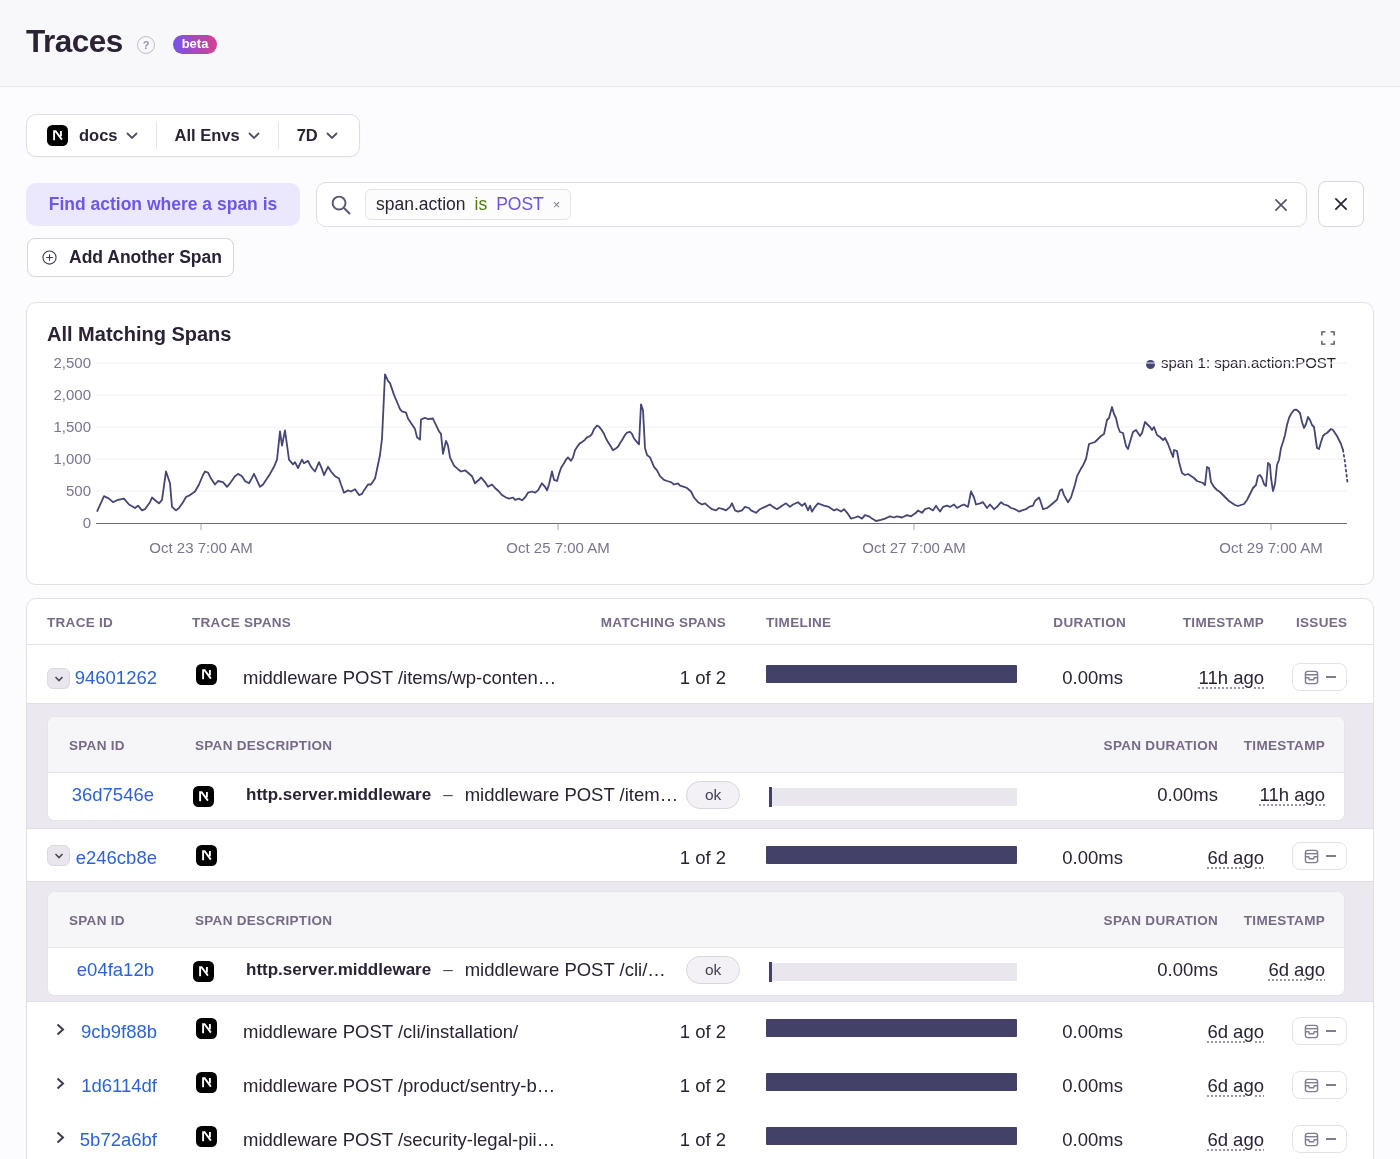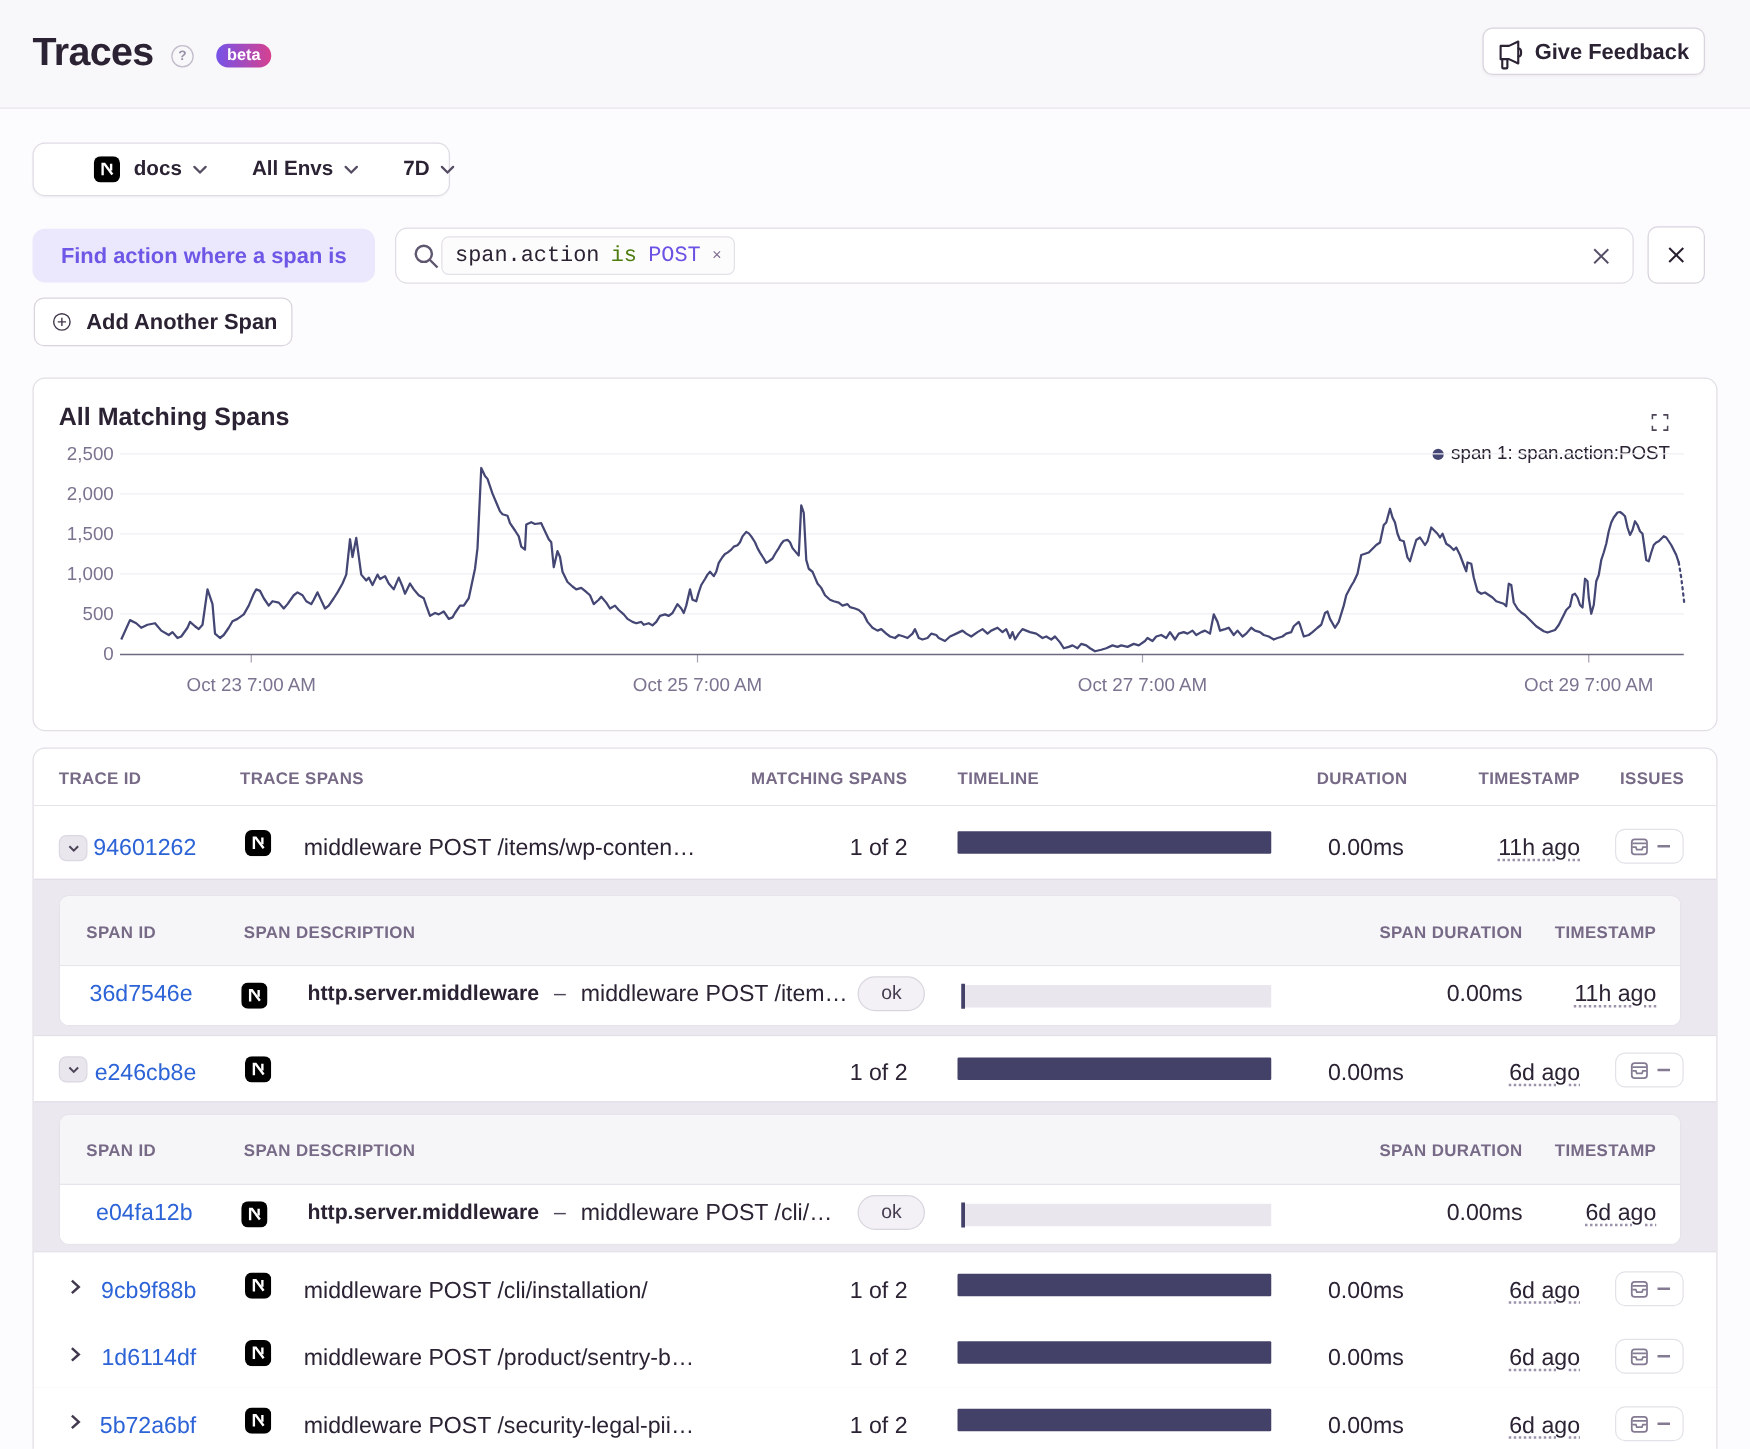--- a/index.html
+++ b/index.html
@@ -5,27 +5,27 @@
 * { margin:0; padding:0; box-sizing:border-box; -webkit-font-smoothing:antialiased; }
 html,body { width:1400px; height:1159px; overflow:hidden; }
 body { font-family:"Liberation Sans",sans-serif; background:#fcfbfd; color:#2b2233; position:relative; }
 .topbar { position:absolute; left:0; top:0; width:1400px; height:87px; background:#f8f7f9; border-bottom:1px solid #e8e5ec; }
 .h1 { position:absolute; left:26px; top:23px; font-size:31.5px; font-weight:700; color:#2b2233; letter-spacing:-0.5px; }
 .qmark { position:absolute; left:137px; top:36px; width:18px; height:18px; border:1px solid #c2bccb; border-radius:50%; color:#9a92a8; font-size:11px; font-weight:700; text-align:center; line-height:16px; }
 .beta { position:absolute; left:173px; top:35px; width:44px; height:19px; border-radius:9.5px; background:linear-gradient(90deg,#7553e8,#d6418f); color:#fff; font-size:13px; font-weight:700; text-align:center; line-height:18px; }
 .btn { background:#fff; border:1px solid #d9d4de; border-radius:8px; font-weight:600; color:#2b2233; display:flex; align-items:center; justify-content:center; }
 .feedback { position:absolute; left:1186px; top:22px; width:178px; height:38px; font-size:17.5px; gap:8px; box-shadow:0 1px 2px rgba(43,34,51,0.04); }
 
-.filterbar { position:absolute; left:26px; top:114px; width:334px; height:43px; background:#fff; border:1px solid #e0dce5; border-radius:10px; display:flex; align-items:center; box-shadow:0 1px 2px rgba(43,34,51,0.03);padding-left:28px; }
+.filterbar { position:absolute; left:26px; top:114px; width:334px; height:43px; background:#fff; border:1px solid #e0dce5; border-radius:10px; display:flex; align-items:center; box-shadow:0 1px 2px rgba(43,34,51,0.03); }
 .fseg { display:flex; align-items:center; gap:8px; padding:0 18px; font-size:16.5px; font-weight:700; color:#2b2233; height:100%; white-space:nowrap; }
 .fsep { width:1px; height:27px; background:#e5e2e9; }
 
 .findpill { position:absolute; left:26px; top:183px; width:274px; height:43px; background:#ebe7fc; border-radius:10px; color:#6d57e6; font-size:17.5px; font-weight:700; display:flex; align-items:center; justify-content:center; }
 .search { position:absolute; left:316px; top:182px; width:991px; height:45px; background:#fff; border:1px solid #e0dce5; border-radius:10px; display:flex; align-items:center; padding:0 12px; }
-.token { display:flex; align-items:center; height:31px; border:1px solid #e4e0e8; background:#fdfcfd; border-radius:6px; padding:0 10px; font-size:17.5px; gap:9px;font-family:Liberation Mono, monospace; }
+.token { display:flex; align-items:center; height:31px; border:1px solid #e4e0e8; background:#fdfcfd; border-radius:6px; padding:0 10px; margin-left:12px; font-size:17.5px; gap:9px; }
 .clearbox { position:absolute; left:1318px; top:181px; width:46px; height:46px; font-size:15px; }
 .addspan { position:absolute; left:27px; top:238px; width:207px; height:39px; font-size:17.5px; gap:12px; }
 
 .card { position:absolute; background:#fff; border:1px solid #e2dee6; border-radius:10px; }
 .chartcard { left:26px; top:302px; width:1348px; height:283px; }
 .tablecard { left:26px; top:598px; width:1348px; height:580px; overflow:hidden; }
 .charttitle { position:absolute; left:20px; top:20px; font-size:20px; font-weight:700; color:#2b2233; }
 .legend { position:absolute; right:37px; top:51px; font-size:15px; color:#2b2233; }
 .legend .dot { display:inline-block; width:9px; height:9px; border-radius:50%; background:#444674; margin-right:6px; vertical-align:-1px; }
 .expand { position:absolute; right:38px; top:28px; width:14px; height:14px; }
@@ -45,25 +45,20 @@
 .chevbtn { width:23px; height:21px; background:#e9e6ed; border:1px solid #dcd8e2; border-radius:6px; display:flex; align-items:center; justify-content:center; }
 .issuebox { position:absolute; left:1265px; width:55px; height:28px; border:1px solid #e4e1e8; border-radius:8px; display:flex; align-items:center; justify-content:center; gap:7px; color:#847b93; }
 .dotted { text-decoration:underline; text-decoration-style:dotted; text-underline-offset:4px; text-decoration-color:#9c93aa; }
 </style>
 </head>
 <body>
 <div class="topbar">
   <div class="h1">Traces</div>
   <div class="qmark">?</div>
   <div class="beta">beta</div>
-  <div class="btn feedback"><svg width="21" height="24" viewBox="0 0 21 24" fill="none" stroke="#2b2233" stroke-width="1.7" stroke-linejoin="round" stroke-linecap="round" style="margin-top:6px;">
-        <path d="M1.5 4.7 L8.2 4.7 L15.6 1.2 L15.6 18.8 L8.2 15.3 L1.5 15.3 Z"></path>
-        <path d="M15.8 6.8 C18.6 6.8 18.6 13.2 15.8 13.2"></path>
-        <path d="M2.8 15.6 L2.8 21.8 Q2.8 22.7 3.7 22.7 L6 22.7 Q6.9 22.7 6.9 21.8 L6.9 15.8"></path>
-      </svg>Give Feedback</div>
 </div>
 
 <div class="filterbar">
   <div class="fseg" style="padding-left:20px;"><svg style="margin-right:3px;" width="21" height="21" viewBox="0 0 21 21">
         <rect width="21" height="21" rx="5.5" fill="#000"></rect>
         <path d="M7.1 15.2 L7.1 6.2 L8.6 6.2 L14.9 14.6" fill="none" stroke="#fff" stroke-width="1.9"></path>
         <path d="M13.9 6 L13.9 11.4" stroke="#fff" stroke-width="1.9"></path>
       </svg>docs<svg width="12" height="8" viewBox="0 0 12 8" fill="none" stroke="#554c63" stroke-width="1.8" stroke-linecap="round">
         <path d="M1.5 1.5 L6 6 L10.5 1.5"></path>
       </svg></div>

